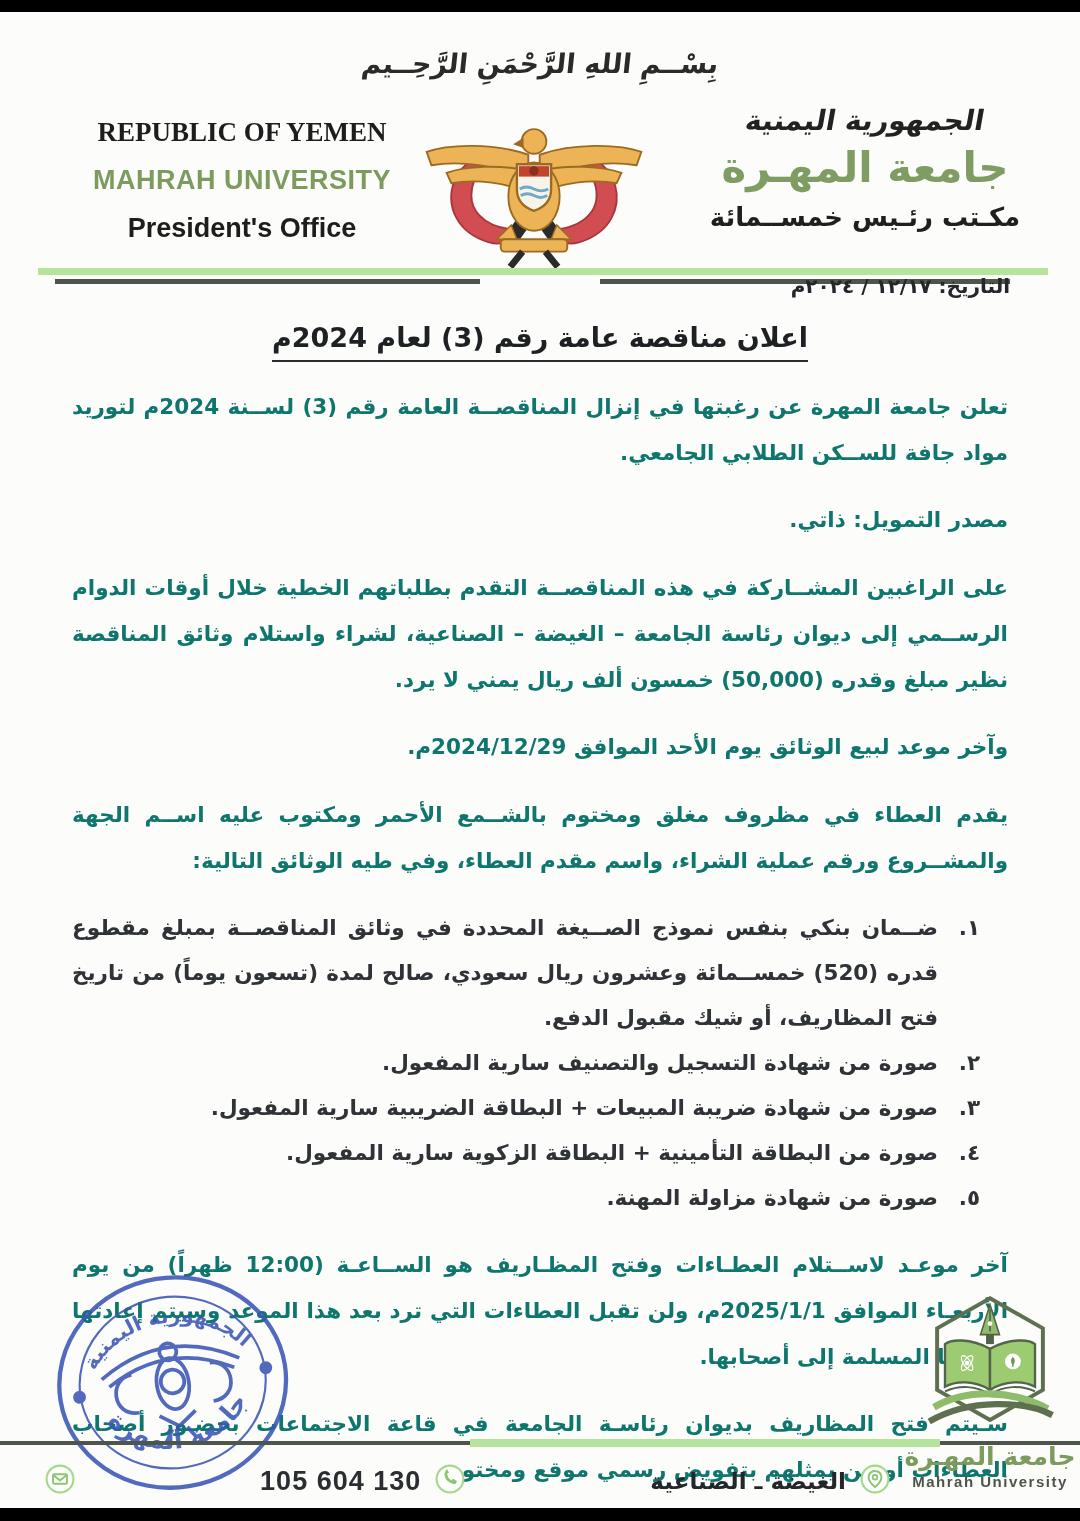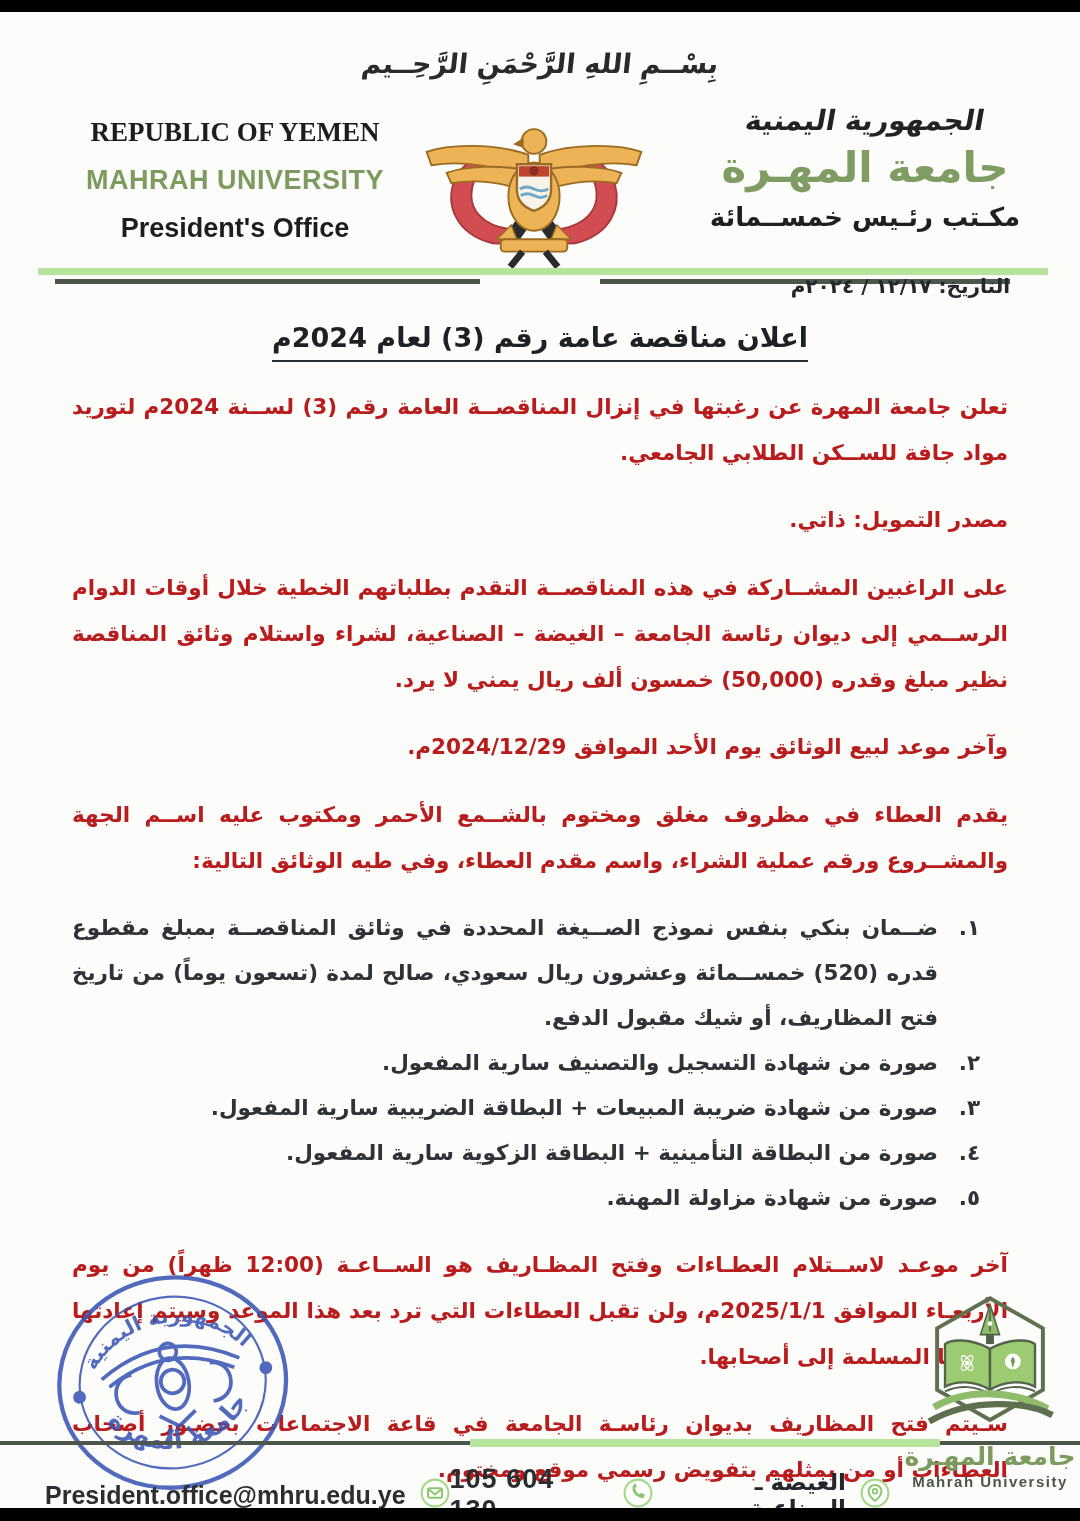--- a/index.html
+++ b/index.html
@@ -6,21 +6,21 @@
   body{width:1080px;height:1521px;position:relative;overflow:hidden;
        font-family:"DejaVu Sans",sans-serif;color:#2f3236;}
   .bar{position:absolute;left:0;width:1080px;background:#000;}
   .bar.top{top:0;height:12px;}
   .bar.bottom{bottom:0;height:13px;}
   .sheet{position:absolute;top:12px;bottom:13px;left:0;right:0;background:#fcfcfa;}
 
   
   .bismillah{position:absolute;top:36px;left:0;width:1080px;text-align:center;
              font-size:27px;font-weight:700;color:#2a2a2a;transform:skewX(-6deg);}
-  .hdr-en{position:absolute;top:105px;left:80px;width:310px;text-align:center;}
+  .hdr-en{position:absolute;top:105px;left:87px;width:310px;text-align:center;}
   .hdr-en .l1{font-family:"Liberation Serif",serif;font-weight:700;font-size:27px;color:#1d1d1d;}
   .hdr-en .l2{font-family:"Liberation Sans",sans-serif;font-weight:700;font-size:27px;
               color:#7d9b5e;margin-top:17px;letter-spacing:.5px;}
   .hdr-en .l3{font-family:Liberation Sans, sans-serif;font-weight:700;font-size:27px;
               color:#1d1d1d;margin-top:17px;}
   .hdr-ar{position:absolute;top:92px;right:40px;width:350px;text-align:center;direction:rtl;}
   .hdr-ar .l1{font-size:28px;font-weight:700;color:#222;transform:skewX(-10deg);}
   .hdr-ar .l2{font-size:42px;font-weight:700;color:#7f9c63;margin-top:6px;letter-spacing:-1px;}
   .hdr-ar .l3{font-size:26px;font-weight:700;color:#1f1f1f;margin-top:10px;}
   .emblem{position:absolute;top:95px;left:420px;}
@@ -30,21 +30,21 @@
   .sep-dark.left{left:55px;width:425px;}
   .sep-dark.right{left:600px;width:410px;}
   .date-line{position:absolute;top:262px;right:70px;direction:rtl;
              font-size:20px;font-weight:700;color:#23262a;}
 
   
   .body-text{position:absolute;top:310px;left:72px;width:936px;direction:rtl;}
   .doc-title{text-align:center;margin-bottom:20px;}
   .doc-title span{display:inline-block;font-size:27px;font-weight:700;color:#1e2124;
                   border-bottom:2.5px solid #2a2d30;padding-bottom:7px;}
-  .para{font-size:21.5px;font-weight:700;line-height:46px;text-align:justify;color:#b91c1c;}
+  .para{font-size:21.5px;font-weight:700;line-height:46px;text-align:justify;color:#0f766e;}
   .para.single{text-align:right;}
   .tlist{padding-right:28px;}
   .tlist .li{display:flex;gap:12px;font-size:21.5px;font-weight:700;line-height:45px;
              color:#2f3236;}
   .tlist .num{flex:0 0 30px;}
   .tlist .txt{flex:1;text-align:justify;}
 
   
   .stamp{position:absolute;top:1258px;left:48px;transform:rotate(-9deg);opacity:.88;}
 
@@ -183,21 +183,20 @@
       </g>
     </svg>
   </div>
 
   <div class="f-sep l"></div>
   <div class="f-sep-light"></div>
   <div class="f-sep r"></div>
 
   <div class="footer-row">
     <div class="f-item">
-      <span class="f-email">President.office@mhru.edu.ye</span>
       <span>
         <svg width="30" height="30" viewBox="0 0 28 28">
           <circle cx="14" cy="14" r="12.5" fill="#ffffff" stroke="#a5d98a" stroke-width="2"></circle>
           <rect x="7.5" y="9.5" width="13" height="9" rx="1.5" fill="none" stroke="#8cc66d" stroke-width="1.8"></rect>
           <path d="M8 10.5 L14 15.5 L20 10.5" fill="none" stroke="#8cc66d" stroke-width="1.8"></path>
         </svg>
       </span>
     </div>
     <div class="f-item">
       <span class="f-phone">105 604 130</span>

